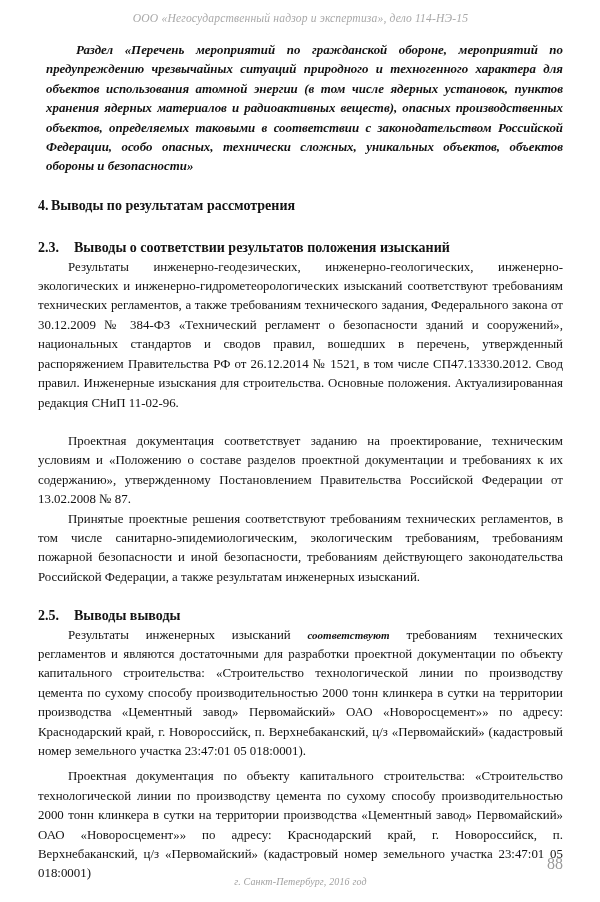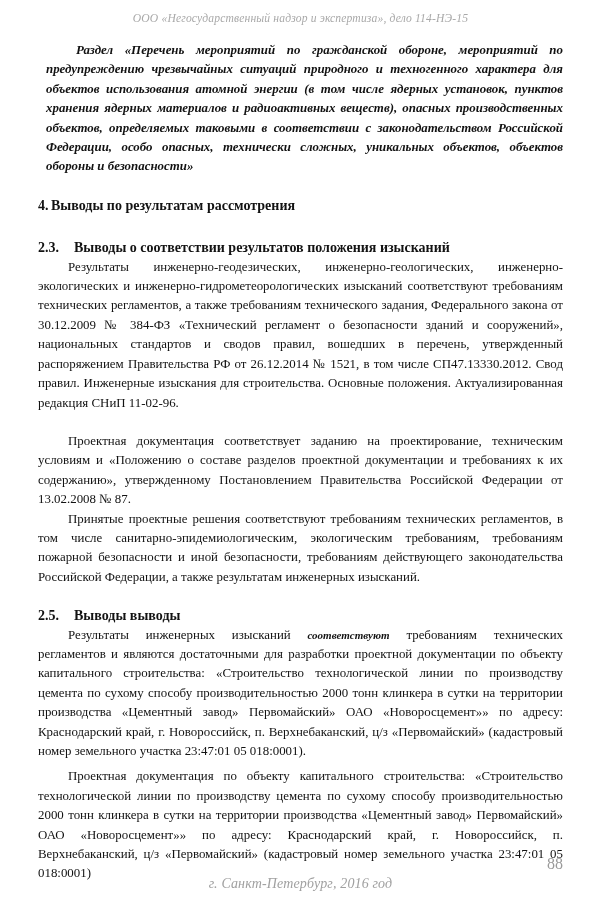--- a/index.html
+++ b/index.html
@@ -110,21 +110,21 @@
     color: #9a9a9a;
   }
 
   .running-footer {
     position: absolute;
     top: 876px;
     left: 38px;
     width: 525px;
     text-align: center;
     font-style: italic;
-    font-size: 14px;
+    font-size: 10px;
     color: #a0a0a0;
     letter-spacing: 0.15px;
     white-space: nowrap;
   }
 </style>
 </head>
 <body>
 
 <div class="page">
 

